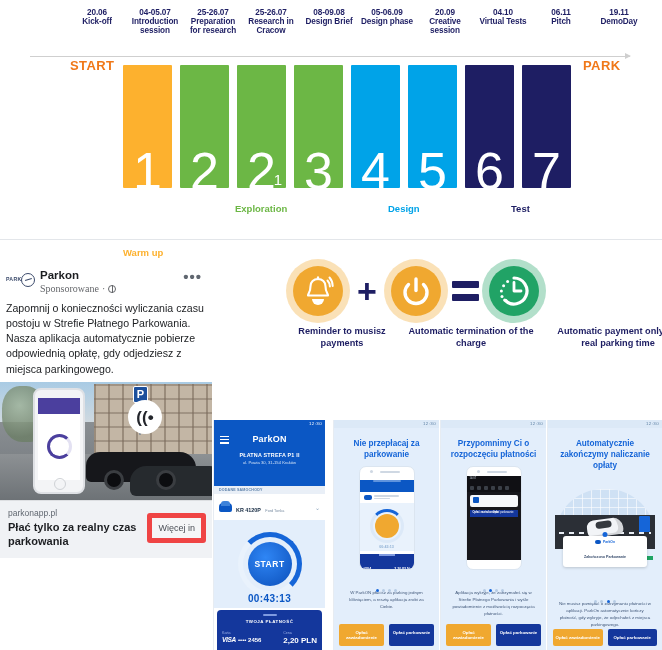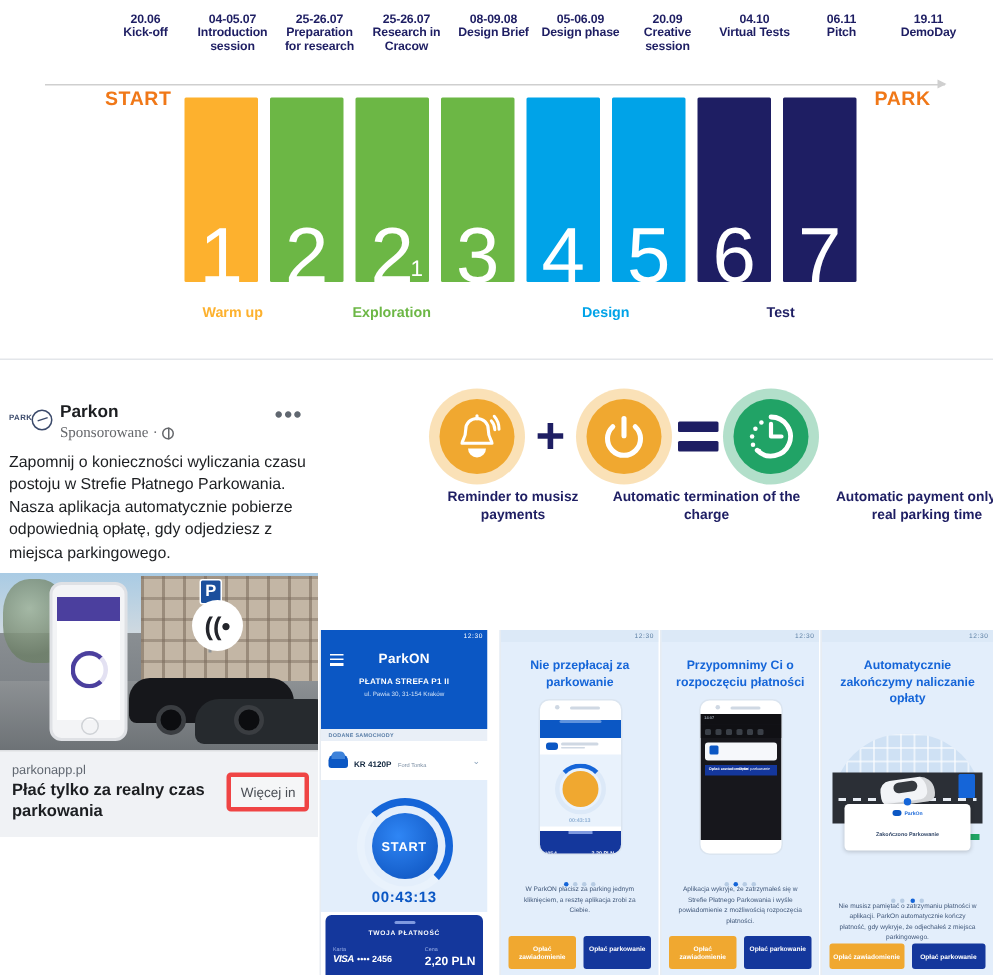--- a/index.html
+++ b/index.html
@@ -107,21 +107,21 @@
            background:#fff; border-radius:50%; }
   .wifi1 span, .wifi2 span { position:absolute; left:50%; top:50%; transform:translate(-50%,-45%);
            color:#23252b; font-size:17px; font-weight:bold; }
 
   .fb-foot { position:relative; width:212px; background:#f0f2f5;
              border-top:1px solid #dddfe2; padding:8px 6px 10px 8px;
              display:flex; align-items:center; gap:6px; height:58px;}
   .fb-foot-l { flex:1 1 auto; }
   .fb-url { font-size:8.5px; color:#606770; line-height:1.3; }
   .fb-title { font-size:11px; font-weight:bold; color:#1c1e21; line-height:1.32; margin-top:1px;}
-  .fb-cta { flex:0 0 auto; border:3px solid #ef4444; background:#f5f6f7; border-radius:3px;
+  .fb-cta { flex:0 0 auto; border:5px solid #ef4444; background:#f5f6f7; border-radius:3px;
             font-size:9px; color:#4b4f56; padding:5px 6px; white-space:nowrap; }
 
   
   .benefits { position:absolute; left:286px; top:258px; width:376px; height:100px; }
   .ben-row { position:absolute; left:0; top:0; width:376px; height:66px;
              display:flex; align-items:center; }
   .ben-ico { position:relative; width:64px; height:64px; border-radius:50%; flex:0 0 auto; }
   .ben-ico .inner { position:absolute; left:7px; top:7px; width:50px; height:50px;
                     border-radius:50%; }
   .ben-op { flex:0 0 auto; color:#1E1E63; font-weight:bold; }
@@ -359,21 +359,21 @@
         <span class="num">6</span>
         <span class="sub"></span>
         </div>
       <div class="tl-bar" id="bar7" style="background: rgb(30, 30, 99);">
         <span class="num">7</span>
         <span class="sub"></span>
         </div>
     </div>
 
     <div class="tl-phases">
-      <div class="tl-phase" id="ph0" style="color: rgb(253, 177, 46); left: 12px;">Warm up</div>
+      <div class="tl-phase" id="ph0" style="color: rgb(253, 177, 46); left: 0; margin-top: 44px;">Warm up</div>
       <div class="tl-phase" id="ph1" style="color: rgb(108, 183, 69); left: 112px;">Exploration</div>
       <div class="tl-phase" id="ph2" style="color: rgb(0, 163, 232); left: 265px;">Design</div>
       <div class="tl-phase" id="ph3" style="color: rgb(30, 30, 99); left: 388px;">Test</div>
     </div>
   </div>
 
   <div class="divider"></div>
 
   <div class="fbcard">
     <div class="fb-head">

